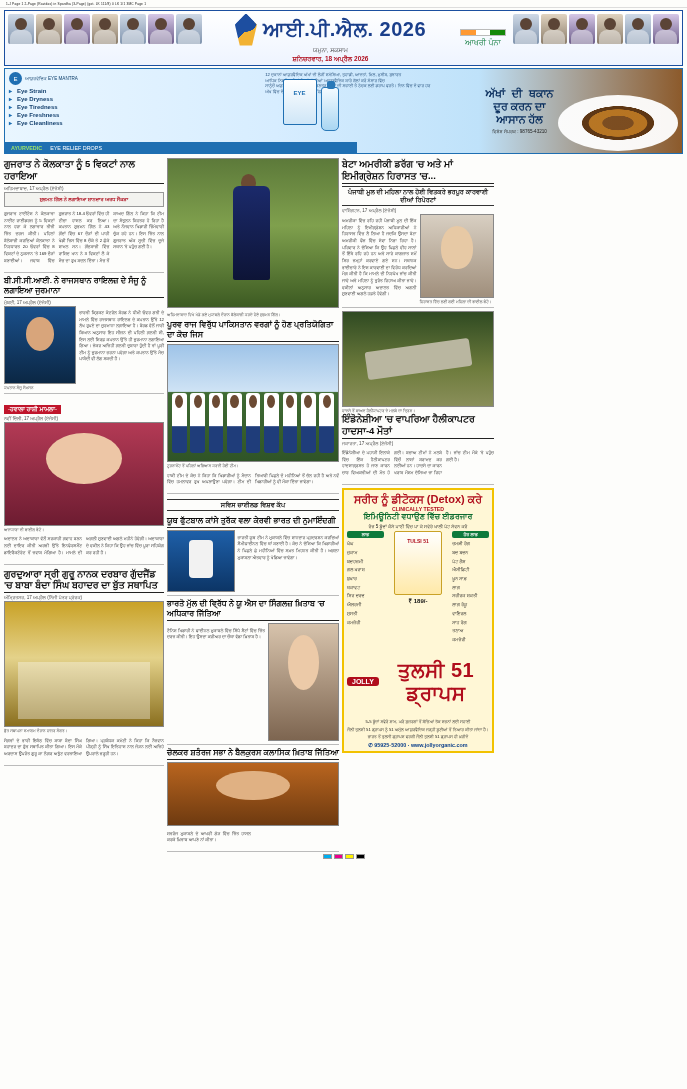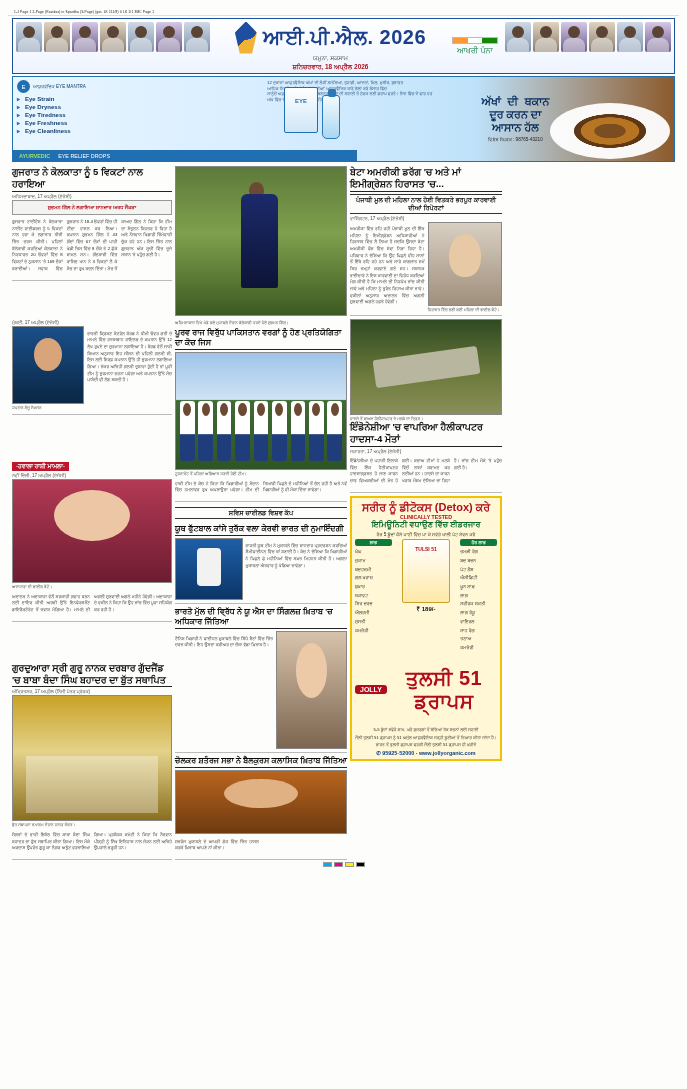--- a/index.html
+++ b/index.html
@@ -8,21 +8,21 @@
     background: #ffffff;
     font-family: "Liberation Sans", sans-serif;
   }
   body { width: 687px; }
   .page {
     width: 687px;
     height: 1089px;
     position: relative;
     background: #fdfdfb;
     overflow: hidden;
-    padding: 8px;
+    padding: 0;
   }
 
   
   .slugline {
     font-size: 3.2px;
     letter-spacing: .2px;
     color: #111;
     padding: 2px 6px 1px 6px;
     border-bottom: 1px solid #ddd;
     white-space: nowrap;
@@ -157,21 +157,21 @@
     position:absolute; left:0; bottom:0; width:52%; height:11px;
     background:#1f6fb2; color:#fff; font-size:5.4px;
     display:flex; align-items:center; gap:8px; padding-left:6px;
   }
   .ayur-strip .g { color:#9be36b; font-weight:bold;}
 
   
   .content { padding: 2px 4px 0 4px; }
   .cols { display: flex; gap: 3px; }
   .col { display: flex; flex-direction: column; gap: 3px; }
-  .c1 { width: 160px; justify-content: space-between; }
+  .c1 { width: 160px; }
   .c2 { width: 172px; }
   .c3 { width: 152px; }
 
   .hl {
     font-size: 9.5px;
     font-weight: bold;
     color: #0a0a0a;
     line-height: 1.25;
     border-bottom: 1px solid #222;
     padding-bottom: 1px;
@@ -368,20 +368,21 @@
       <div class="col c1">
 
         <div class="block">
           <h2 class="hl">ਗੁਜਰਾਤ ਨੇ ਕੋਲਕਾਤਾ ਨੂੰ 5 ਵਿਕਟਾਂ ਨਾਲ ਹਰਾਇਆ</h2>
           <div class="byline">ਅਹਿਮਦਾਬਾਦ, 17 ਅਪ੍ਰੈਲ (ਏਜੰਸੀ)</div>
           <div class="boxquote">ਸ਼ੁਭਮਨ ਗਿੱਲ ਨੇ ਲਗਾਇਆ ਸ਼ਾਨਦਾਰ ਅਰਧ ਸੈਂਕੜਾ</div>
           <p class="body c3col">ਗੁਜਰਾਤ ਟਾਈਟੰਸ ਨੇ ਕੋਲਕਾਤਾ ਨਾਈਟ ਰਾਈਡਰਜ਼ ਨੂੰ 5 ਵਿਕਟਾਂ ਨਾਲ ਹਰਾ ਕੇ ਲਗਾਤਾਰ ਤੀਜੀ ਜਿੱਤ ਦਰਜ ਕੀਤੀ। ਪਹਿਲਾਂ ਬੱਲੇਬਾਜ਼ੀ ਕਰਦਿਆਂ ਕੋਲਕਾਤਾ ਨੇ ਨਿਰਧਾਰਤ 20 ਓਵਰਾਂ ਵਿੱਚ 8 ਵਿਕਟਾਂ ਦੇ ਨੁਕਸਾਨ 'ਤੇ 169 ਦੌੜਾਂ ਬਣਾਈਆਂ। ਜਵਾਬ ਵਿੱਚ ਗੁਜਰਾਤ ਨੇ 18.4 ਓਵਰਾਂ ਵਿੱਚ ਹੀ ਟੀਚਾ ਹਾਸਲ ਕਰ ਲਿਆ। ਕਪਤਾਨ ਸ਼ੁਭਮਨ ਗਿੱਲ ਨੇ 43 ਗੇਂਦਾਂ ਵਿੱਚ 67 ਦੌੜਾਂ ਦੀ ਪਾਰੀ ਖੇਡੀ ਜਿਸ ਵਿੱਚ 8 ਚੌਕੇ ਤੇ 2 ਛੱਕੇ ਸ਼ਾਮਲ ਸਨ। ਗੇਂਦਬਾਜ਼ੀ ਵਿੱਚ ਰਾਸ਼ਿਦ ਖਾਨ ਨੇ 3 ਵਿਕਟਾਂ ਲੈ ਕੇ ਮੈਚ ਦਾ ਰੁਖ ਬਦਲ ਦਿੱਤਾ। ਮੈਚ ਤੋਂ ਬਾਅਦ ਗਿੱਲ ਨੇ ਕਿਹਾ ਕਿ ਟੀਮ ਦਾ ਸੰਤੁਲਨ ਬਿਹਤਰ ਹੋ ਰਿਹਾ ਹੈ ਅਤੇ ਨੌਜਵਾਨ ਖਿਡਾਰੀ ਜ਼ਿੰਮੇਵਾਰੀ ਚੁੱਕ ਰਹੇ ਹਨ। ਇਸ ਜਿੱਤ ਨਾਲ ਗੁਜਰਾਤ ਅੰਕ ਸੂਚੀ ਵਿੱਚ ਦੂਜੇ ਸਥਾਨ 'ਤੇ ਪਹੁੰਚ ਗਈ ਹੈ।</p>
         </div>
 
         <div class="block">
+          <h2 class="hl hl-sm">ਬੀ.ਸੀ.ਸੀ.ਆਈ. ਨੇ ਰਾਜਸਥਾਨ ਰਾਇਲਜ਼ ਦੇ ਸੰਜੂ ਨੂੰ ਲਗਾਇਆ ਜੁਰਮਾਨਾ</h2>
           <div class="byline">ਮੁੰਬਈ, 17 ਅਪ੍ਰੈਲ (ਏਜੰਸੀ)</div>
           <div style="display:flex;gap:3px;">
             <div style="width:46%">
               <div class="photo ph-player-sm"></div>
               <div class="cap">ਕਪਤਾਨ ਸੰਜੂ ਸੈਮਸਨ</div>
             </div>
             <p class="body" style="width:54%">ਭਾਰਤੀ ਕ੍ਰਿਕਟ ਕੰਟਰੋਲ ਬੋਰਡ ਨੇ ਧੀਮੀ ਓਵਰ ਗਤੀ ਦੇ ਮਾਮਲੇ ਵਿੱਚ ਰਾਜਸਥਾਨ ਰਾਇਲਜ਼ ਦੇ ਕਪਤਾਨ ਉੱਤੇ 12 ਲੱਖ ਰੁਪਏ ਦਾ ਜੁਰਮਾਨਾ ਲਗਾਇਆ ਹੈ। ਬੋਰਡ ਵੱਲੋਂ ਜਾਰੀ ਬਿਆਨ ਅਨੁਸਾਰ ਇਹ ਸੀਜ਼ਨ ਦੀ ਪਹਿਲੀ ਗਲਤੀ ਸੀ, ਇਸ ਲਈ ਸਿਰਫ਼ ਕਪਤਾਨ ਉੱਤੇ ਹੀ ਜੁਰਮਾਨਾ ਲਗਾਇਆ ਗਿਆ। ਜੇਕਰ ਅਜਿਹੀ ਗਲਤੀ ਦੁਬਾਰਾ ਹੁੰਦੀ ਹੈ ਤਾਂ ਪੂਰੀ ਟੀਮ ਨੂੰ ਜੁਰਮਾਨਾ ਭਰਨਾ ਪਵੇਗਾ ਅਤੇ ਕਪਤਾਨ ਉੱਤੇ ਮੈਚ ਪਾਬੰਦੀ ਵੀ ਲੱਗ ਸਕਦੀ ਹੈ।</p>
           </div>
         </div>
 

